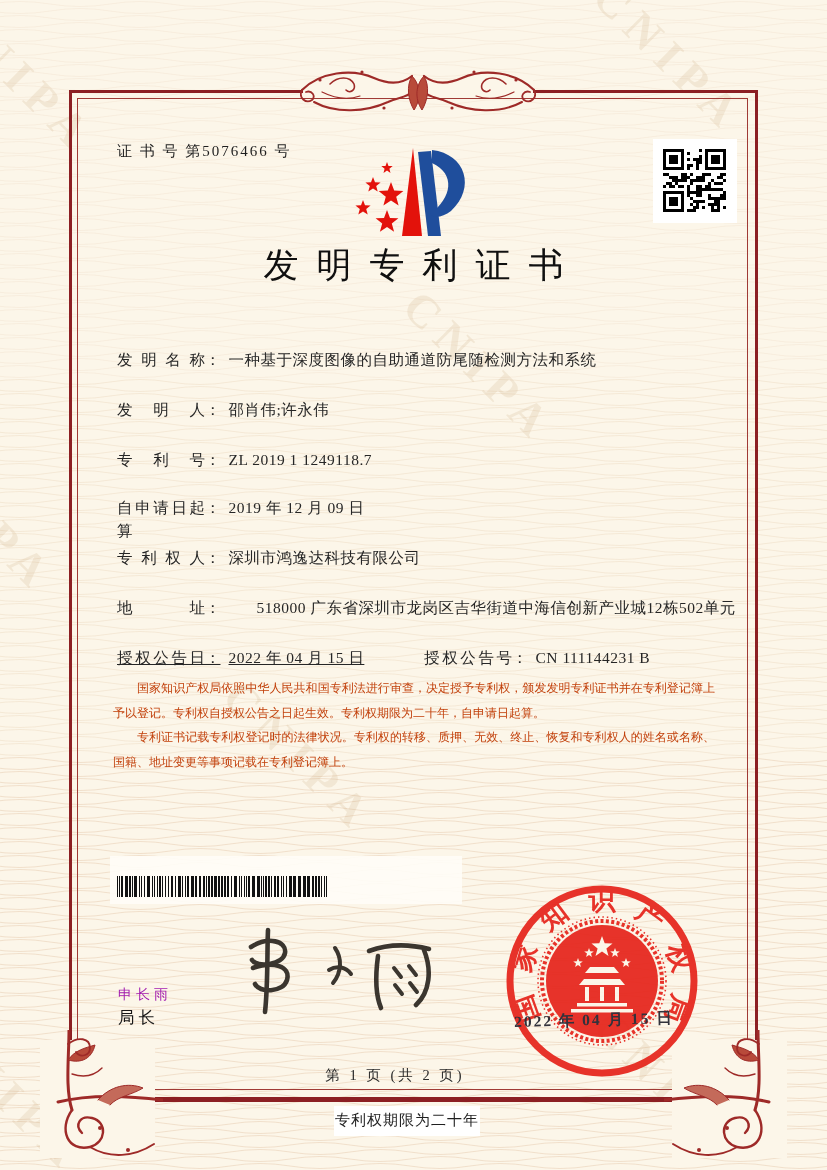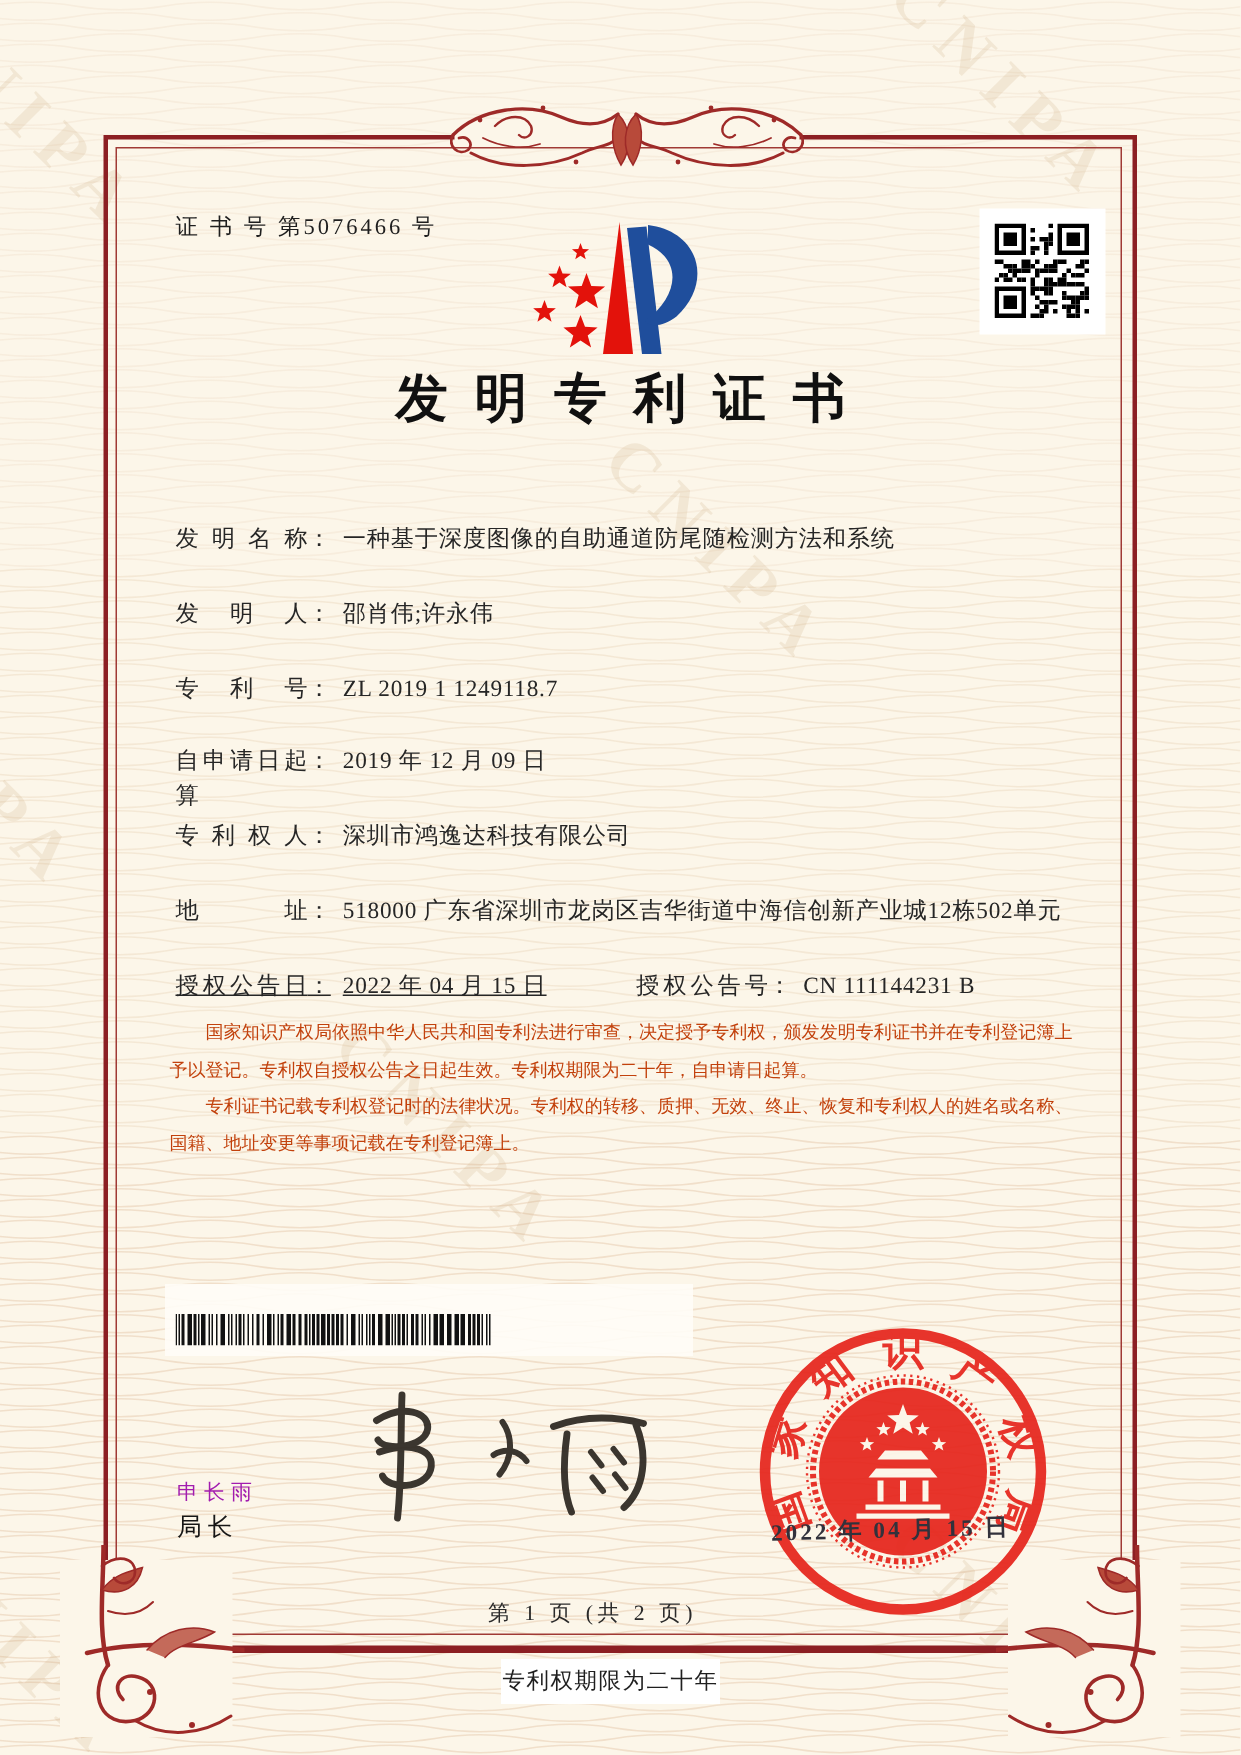--- a/index.html
+++ b/index.html
@@ -21,29 +21,29 @@
   .frame-inner{position:absolute;left:77px;top:98px;width:669px;height:990px;
     border:1px solid #a03a35;}
   .paper-patch{position:absolute;background:#fcf6e9;}
   
   .cert-no{position:absolute;left:117px;top:142px;font-size:15px;letter-spacing:2px;color:#1e1e1e;}
   .logo{position:absolute;left:348px;top:136px;width:140px;height:102px;}
   .qr-patch{position:absolute;left:653px;top:139px;width:84px;height:84px;background:#ffffff;}
   .qr{position:absolute;left:663px;top:149px;width:63px;height:63px;}
   .title{
     position:absolute;left:0;top:242px;width:827px;text-align:center;
-    font-size:35px;font-weight:bold;color:#101010;letter-spacing:18px;text-indent:18px;
+    font-size:35px;font-weight:normal;color:#101010;letter-spacing:18px;text-indent:18px;
   }
   
   .frow{position:absolute;left:117px;display:flex;font-size:15.5px;line-height:23px;color:#262626;}
   .frow2{left:424px;}
   .flabel{display:inline-block;width:88px;flex:none;text-align:justify;text-align-last:justify;}
   .fcolon{flex:none;margin-right:8px;}
   .fvalue{letter-spacing:0.5px;}
-  .fvalue-wrap{width:500px;}
+  .fvalue-wrap{width:500px;margin-left:28px;}
   
   .body-text{position:absolute;left:113px;top:676px;width:602px;font-size:12px;
     line-height:24.5px;text-align:justify;color:#c2410c;}
   .body-text p{margin:0;text-indent:2em;}
   
   .barcode-patch{position:absolute;left:110px;top:856px;width:352px;height:48px;background:rgba(255,253,247,0.9);}
   .barcode{position:absolute;left:117px;top:876px;width:216px;height:21px;}
   
   .sig-title{position:absolute;left:118px;top:996px;font-size:16.5px;letter-spacing:4px;color:#161616;margin-top:11px;}
   .sig-name{position:absolute;left:118px;top:986px;font-size:14px;letter-spacing:4px;color:#a21caf;}

